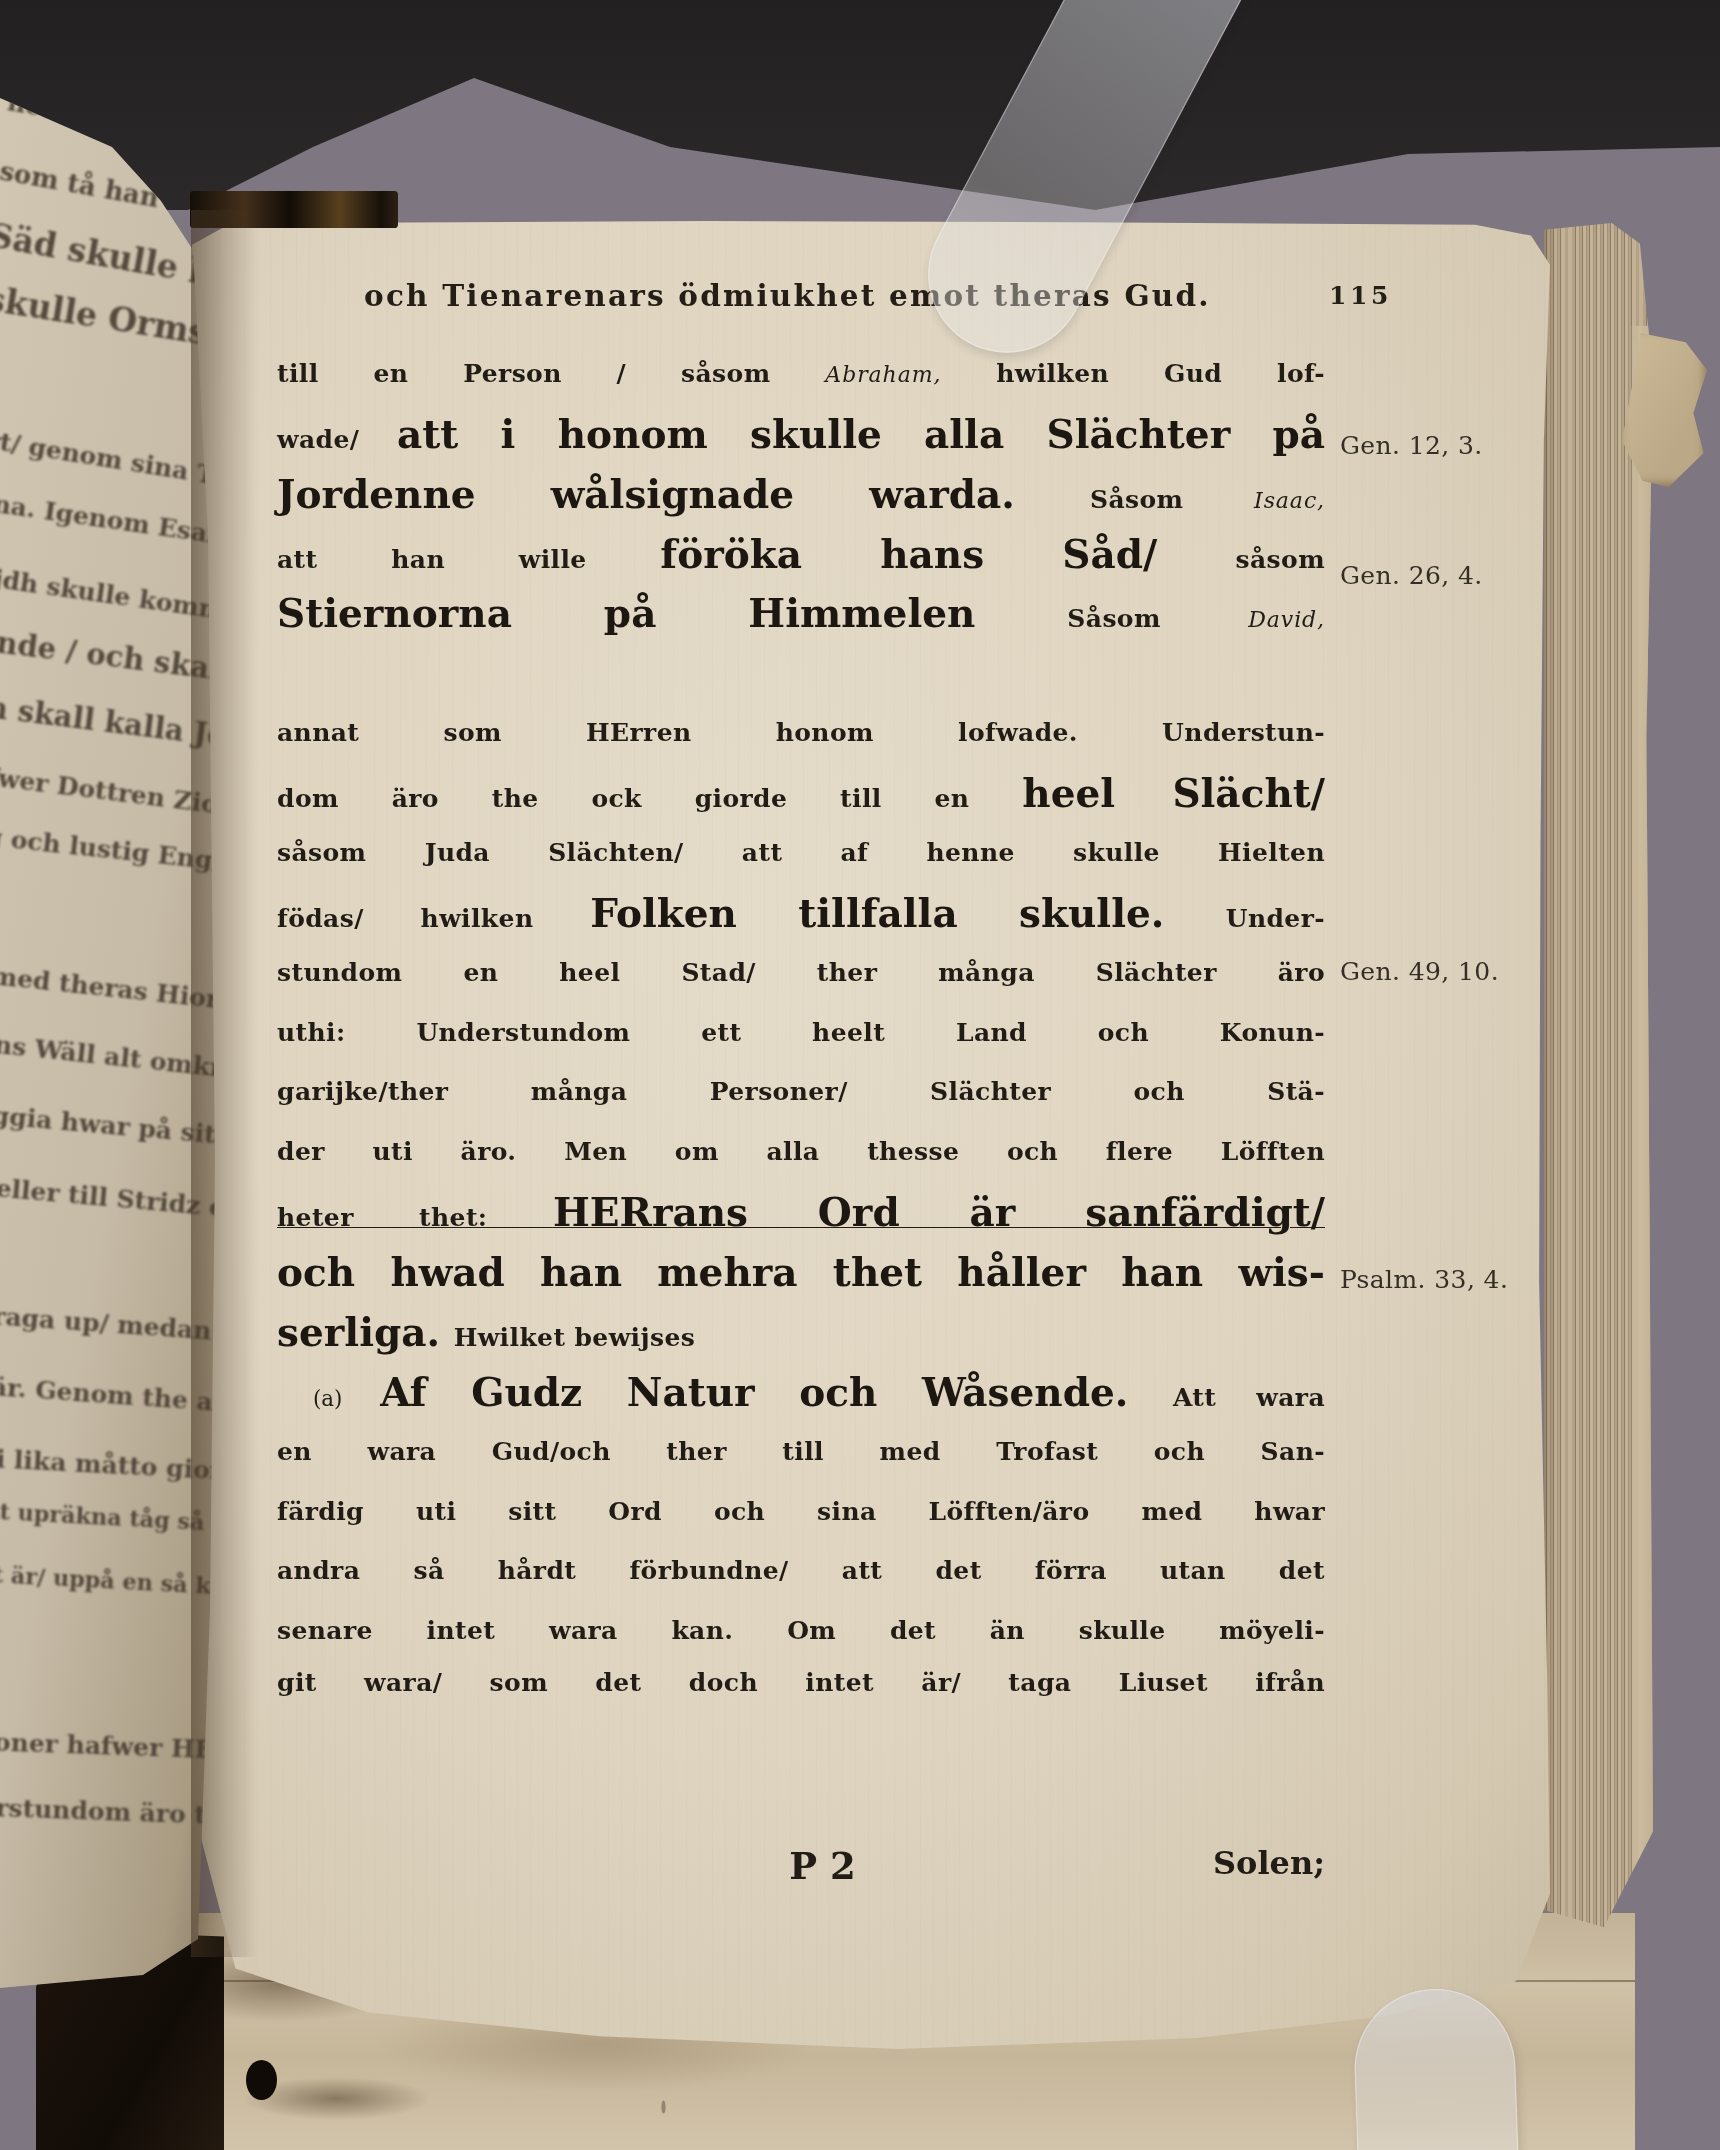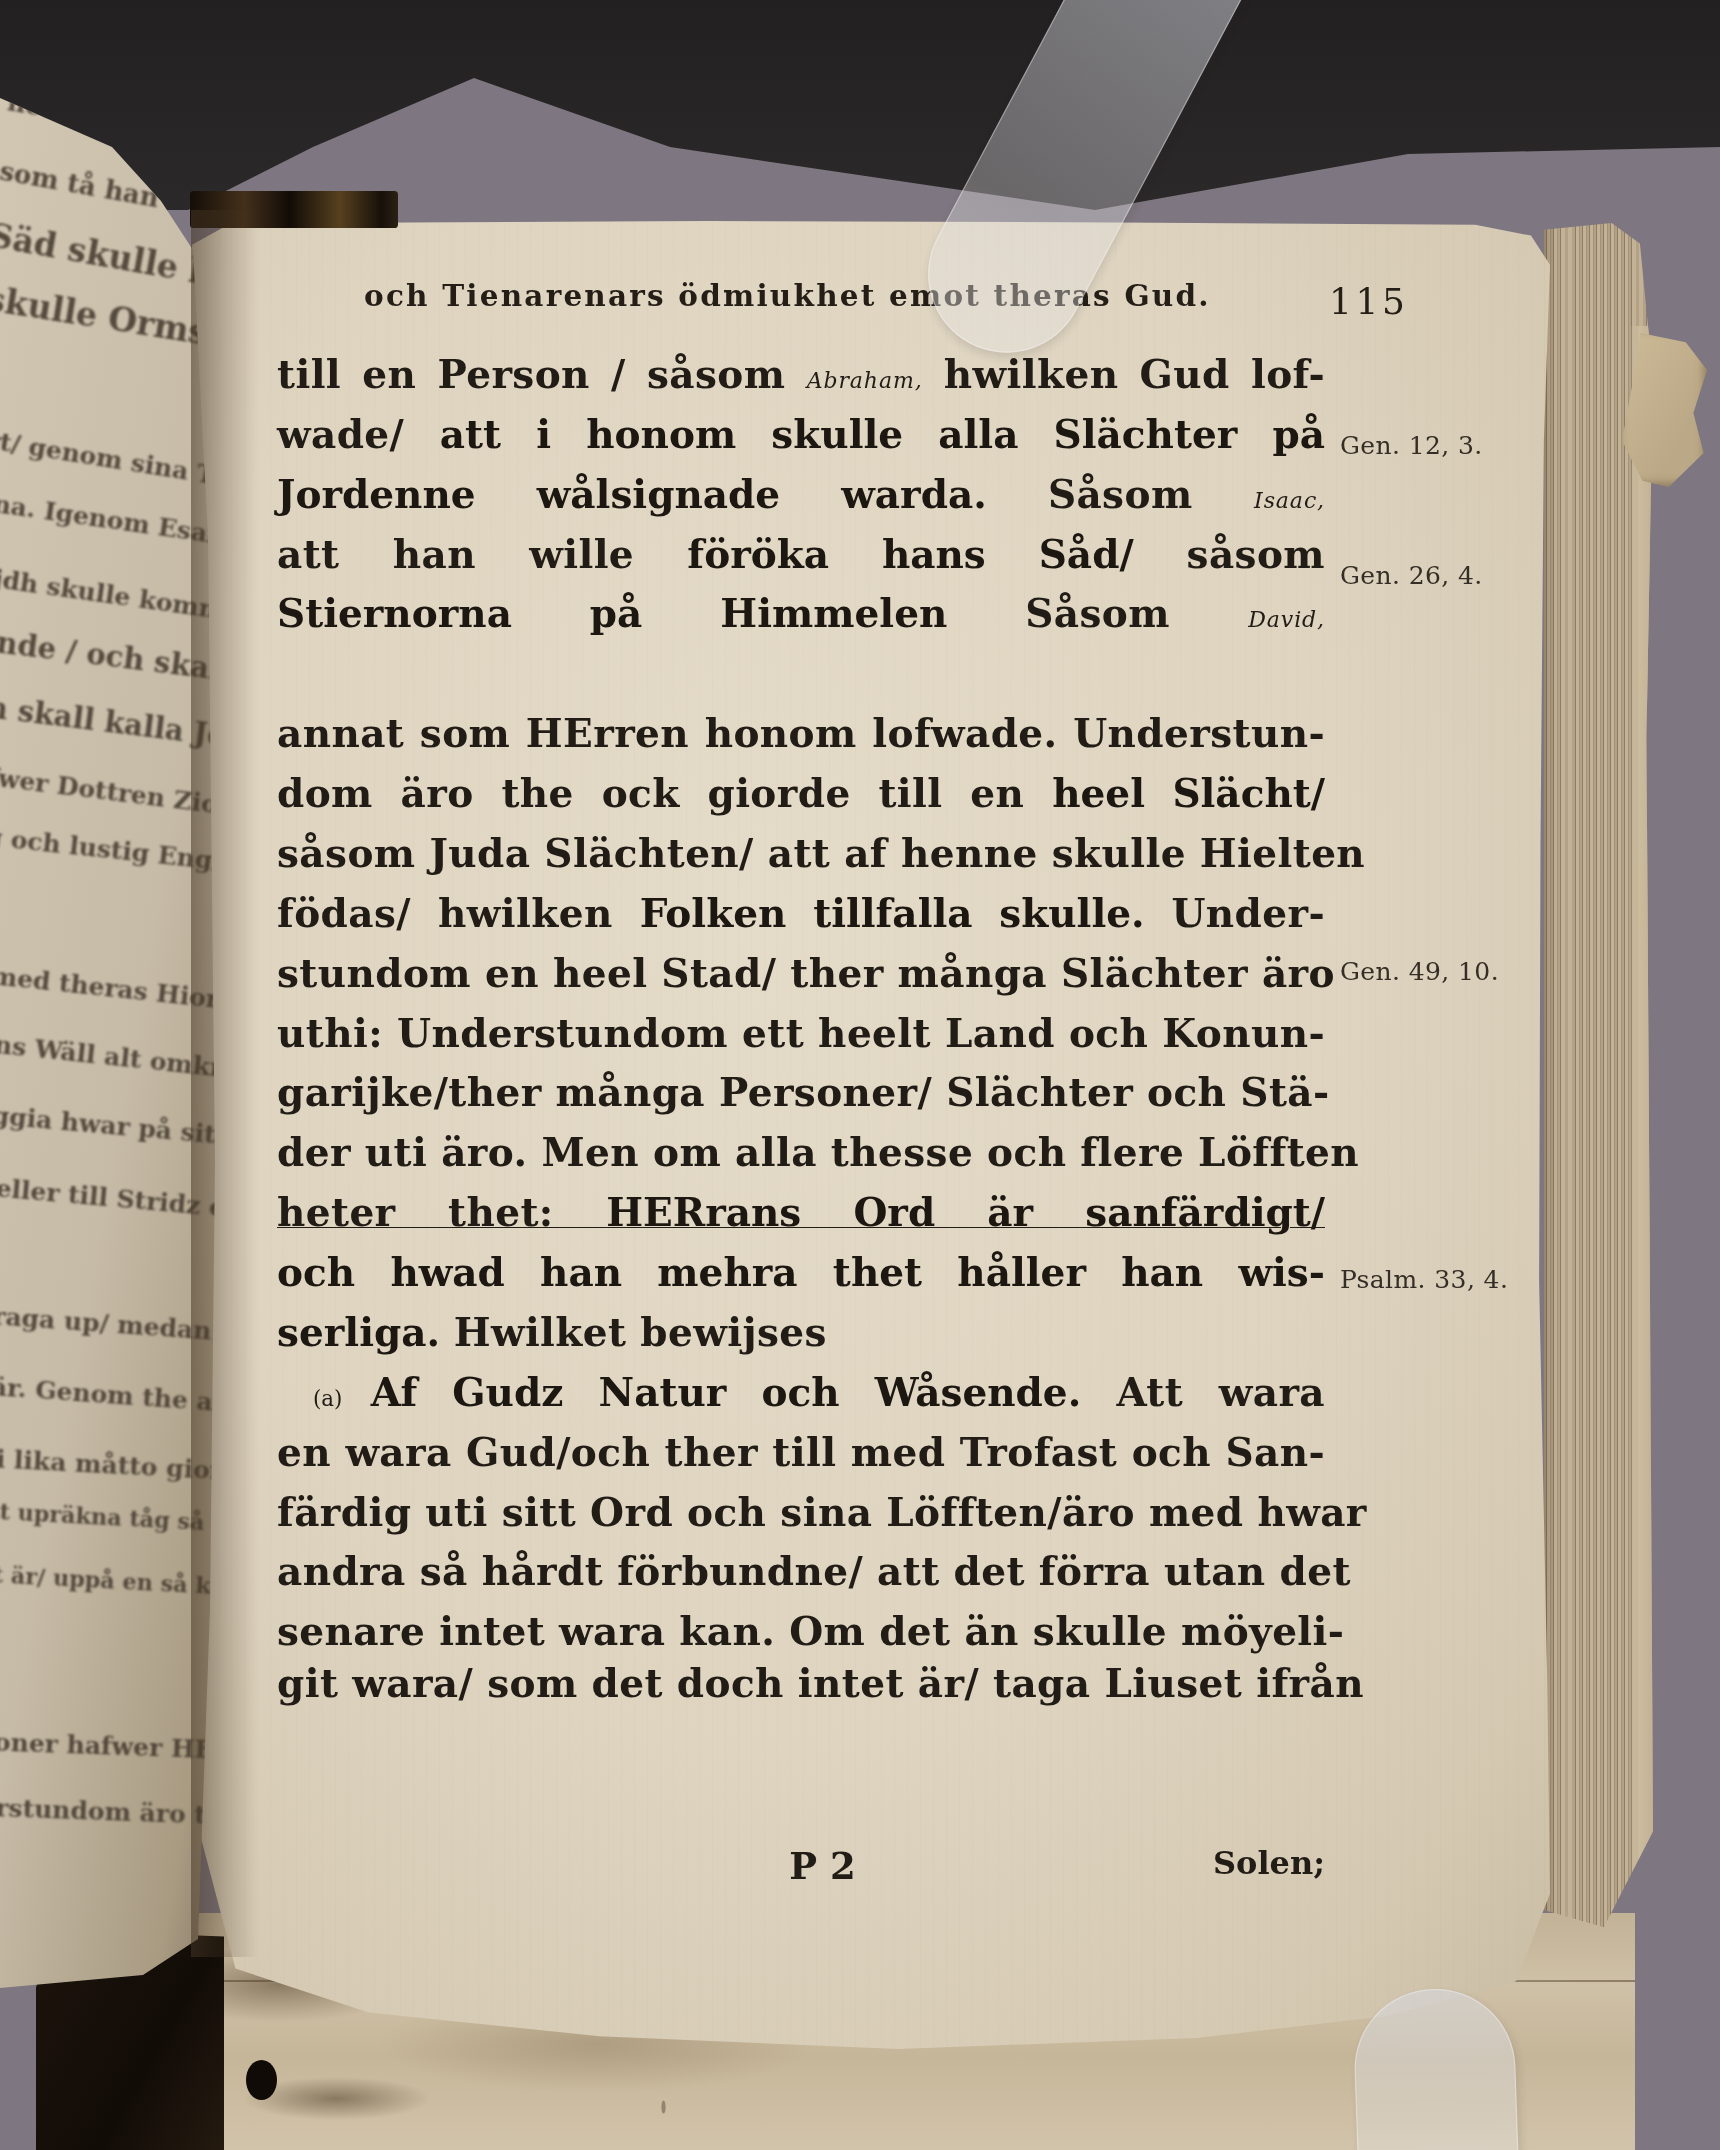--- a/index.html
+++ b/index.html
@@ -63,28 +63,28 @@
     left:192px;top:221px;width:1358px;height:1828px;
     background:
       repeating-linear-gradient(90deg, rgba(120,100,70,.03) 0 1.3px, transparent 1.3px 13px),
       radial-gradient(ellipse at 42% 38%, #e4dbc8 0%, #ded4c0 52%, #d4c8b1 84%, #c8bba2 100%);
     clip-path:polygon(0 1.3%,2.5% .28%,12% .1%,38% 0,68% .08%,94.5% .2%,98.6% .8%,100% 2.4%,99.55% 12%,99.3% 34%,99.2% 58%,99.8% 80%,100% 91.5%,97.5% 96.3%,88% 98.2%,74% 99.4%,52% 100%,30% 99.3%,13% 98%,3.2% 95.6%,.5% 88%,.2% 50%);
     color:#221c16;
   }
 
   #page-header-row{position:absolute;left:0;top:57px;width:100%;height:49px;}
   #header-title{position:absolute;left:172px;top:0;font-size:29.5px;font-weight:bold;letter-spacing:2.2px;white-space:nowrap;color:#241e17;}
-  #page-number{position:absolute;left:1137px;top:2.7px;font-size:36px;font-weight:normal;letter-spacing:3.6px;color:#241e17;}
+  #page-number{position:absolute;left:1137px;top:2.7px;font-size:25px;font-weight:bold;letter-spacing:3.6px;color:#241e17;}
 
   #lines{position:absolute;left:85px;top:0;width:1048px;height:100%;}
   .tline{position:absolute;left:0;width:100%;height:63px;white-space:nowrap;
     text-align:justify;text-align-last:justify;line-height:60px;}
   .tline.nojust{text-align:left;text-align-last:left;}
   .tline.ind{padding-left:36px;width:calc(100% - 36px);}
-  .seg-n{font-size:39px;font-weight:bold;letter-spacing:0.4px;}
+  .seg-n{font-size:25px;font-weight:bold;letter-spacing:0.4px;}
   .seg-b{font-size:39px;font-weight:bold;letter-spacing:0;color:#1d1712;}
   .seg-i{font-size:22px;font-style:italic;font-weight:normal;letter-spacing:0.9px;}
   .seg-s{font-size:21.4px;font-weight:normal;}
 
   .margin-note{position:absolute;left:1148px;width:197px;font-size:25px;letter-spacing:0.4px;
     color:#352e26;white-space:nowrap;font-weight:normal;}
 
   #sig-row{position:absolute;left:85px;top:1623px;width:1048px;height:58px;}
   #signature{position:absolute;left:456px;width:179px;text-align:center;font-size:37px;font-weight:bold;}
   #catchword{position:absolute;right:0;width:268px;text-align:right;font-size:32px;font-weight:bold;}

